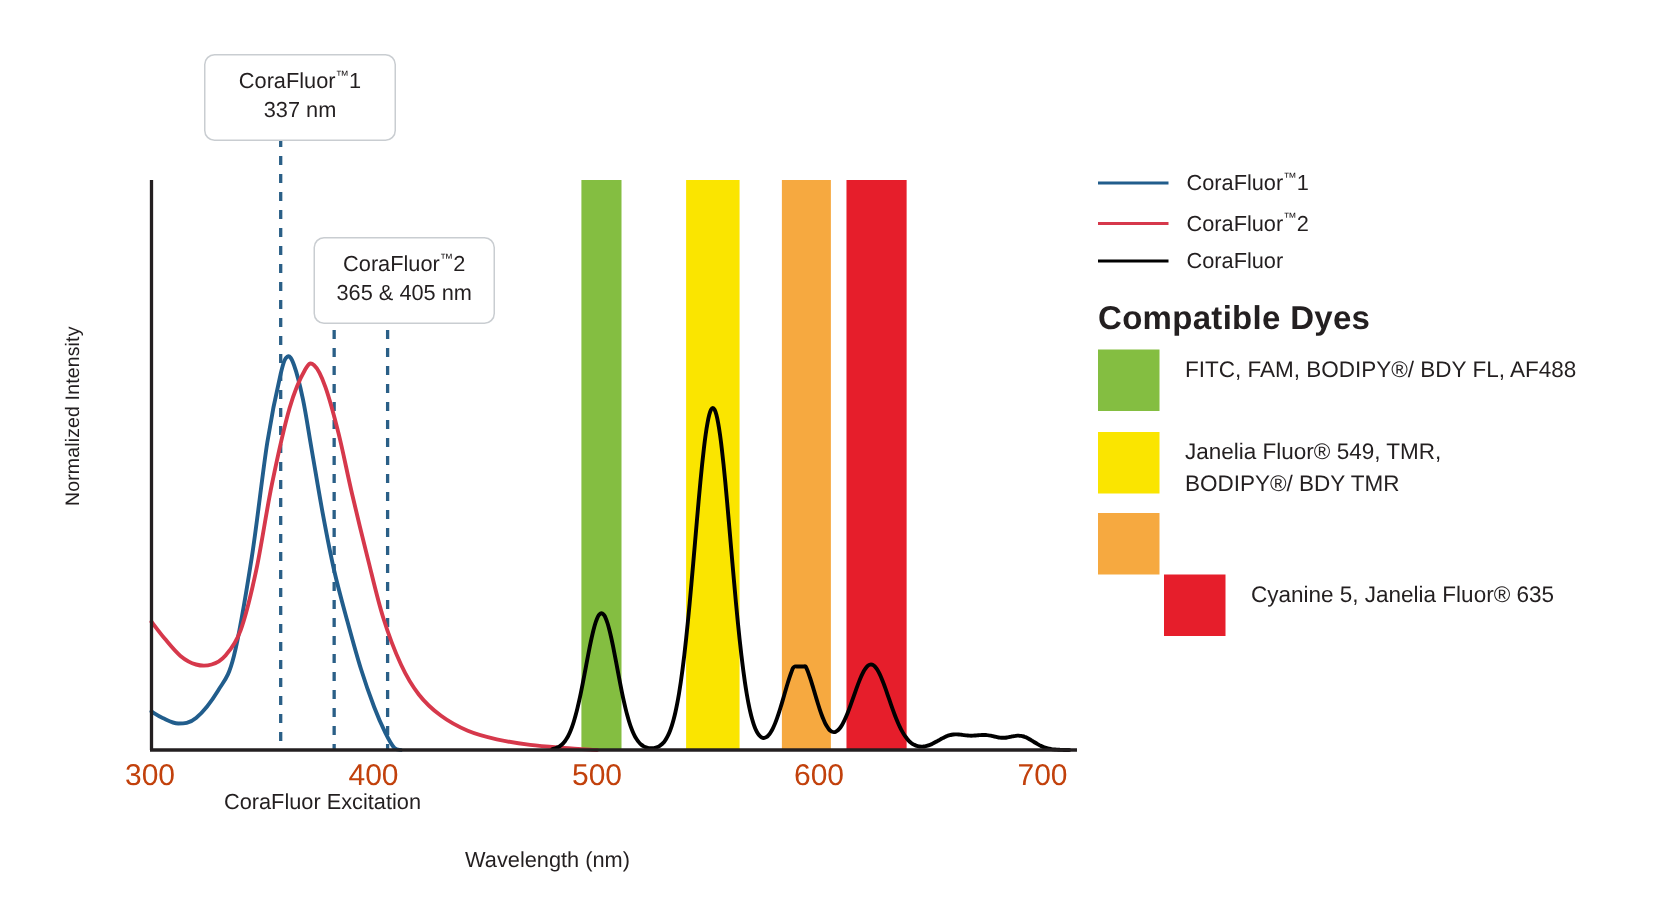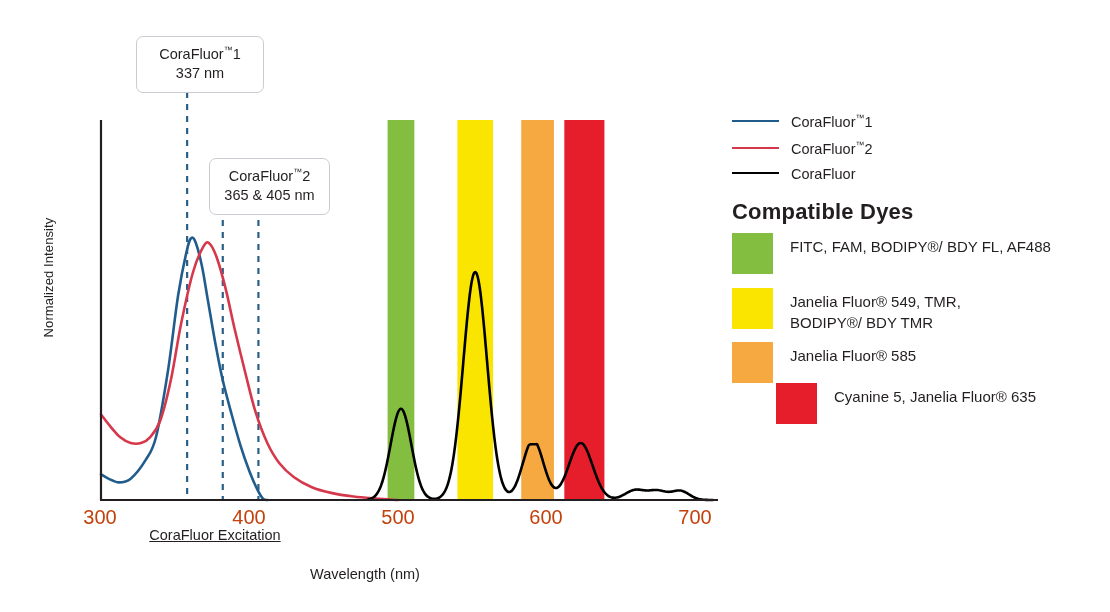--- a/index.html
+++ b/index.html
@@ -34,21 +34,20 @@
     color:#c2410c;
     text-align:center;
     width:60px;
   }
   .section-label{
     position:absolute;
     font-size:14.5px;
     color:#231f20;
     text-align:center;
     width:260px;
-    text-decoration:underline;
   }
   .axis-title{
     position:absolute;
     left:235px; top:566px;
     width:260px;
     text-align:center;
     font-size:14.5px;
     color:#231f20;
   }
 
@@ -197,21 +196,20 @@
     </div>
 
     <div class="dye-row" style="left:2px;top:288px;">
       <span class="dye-swatch" id="ds1" style="background: rgb(250, 229, 0);"></span>
       <span class="dye-text">Janelia Fluor® 549, TMR,
 BODIPY®/ BDY TMR</span>
     </div>
 
     <div class="dye-row" style="left:2px;top:342px;">
       <span class="dye-swatch" id="ds2" style="background: rgb(246, 169, 64);"></span>
-      <span class="dye-text">Janelia Fluor® 585</span>
     </div>
 
     <div class="dye-row" style="left:2px;top:383px;padding-left:44px;">
       <span class="dye-swatch" id="ds3" style="background: rgb(230, 30, 43);"></span>
       <span class="dye-text">Cyanine 5, Janelia Fluor® 635</span>
     </div>
 
   </div>
 </div>
 

